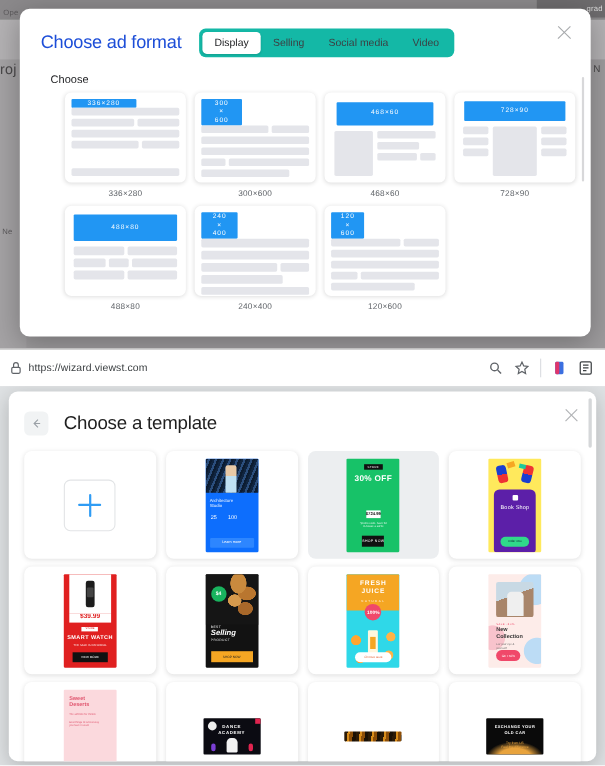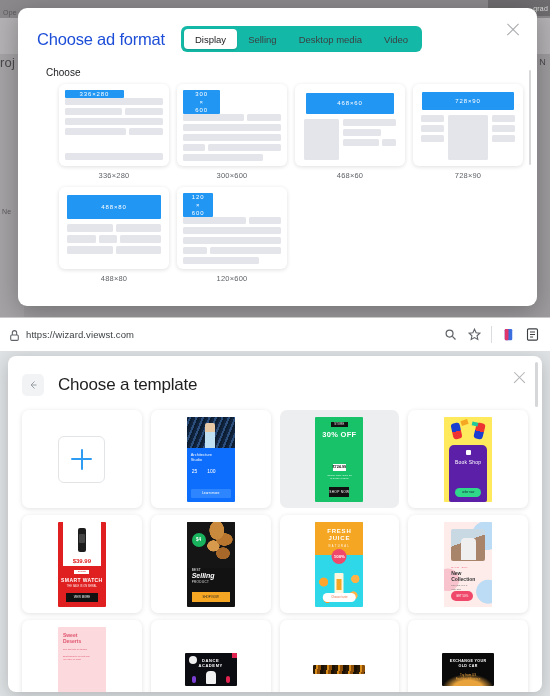--- a/index.html
+++ b/index.html
@@ -384,21 +384,21 @@
     <div class="bg-text" style="left:2px;top:208px">Ne</div>
     <div class="bg-text" style="right:2px;top:5px;color:#ddd">grad</div>
     <div class="bg-text" style="right:4px;top:57px;font-size:9px;color:#4a484a">N</div>
 
     <div class="format-modal">
       <div class="fm-header">
         <div class="fm-title">Choose ad format</div>
         <div class="fm-tabs">
           <div class="fm-tab active">Display</div>
           <div class="fm-tab">Selling</div>
-          <div class="fm-tab">Desktop media</div>
+          <div class="fm-tab">Social media</div>
           <div class="fm-tab">Video</div>
         </div>
         <div class="fm-close"></div>
       </div>
 
       <div class="fm-section-label">Choose</div>
 
       <div class="fm-body">
         <div class="fm-grid">
 
@@ -503,20 +503,40 @@
                   </div>
                 <div class="row">
                     <div class="gray" style="height:8px;flex:1"></div>
                     <div class="gray" style="height:8px;flex:1"></div>
                   </div>
               </div>
             </div>
             <div class="fm-caption">488×80</div>
           </div>
 
+          <div class="fm-cell">
+            <div class="fm-card">
+              <div class="lay-a" style="height:auto;flex:1">
+                <div class="adblue" style="width:34%;white-space:pre-line">240
+×
+400</div>
+                <div class="right">
+                  <div class="gray" style="height:8px"></div>
+                  <div class="gray" style="height:8px"></div>
+                  <div class="row">
+                      <div class="gray" style="height:8px;flex:2.6"></div>
+                      <div class="gray" style="height:8px;flex:1"></div>
+                    </div>
+                  <div class="gray" style="height:8px;width:76%"></div>
+                </div>
+              </div>
+              <div class="gray" style="height:7px;margin-top:3px"></div>
+            </div>
+            <div class="fm-caption">240×400</div>
+          </div>
 
           <div class="fm-cell">
             <div class="fm-card">
               <div class="lay-a">
                 <div class="adblue" style="width:31%;white-space:pre-line">120
 ×
 600</div>
                 <div class="right">
                   <div class="row">
                       <div class="gray" style="height:7px;flex:2"></div>

